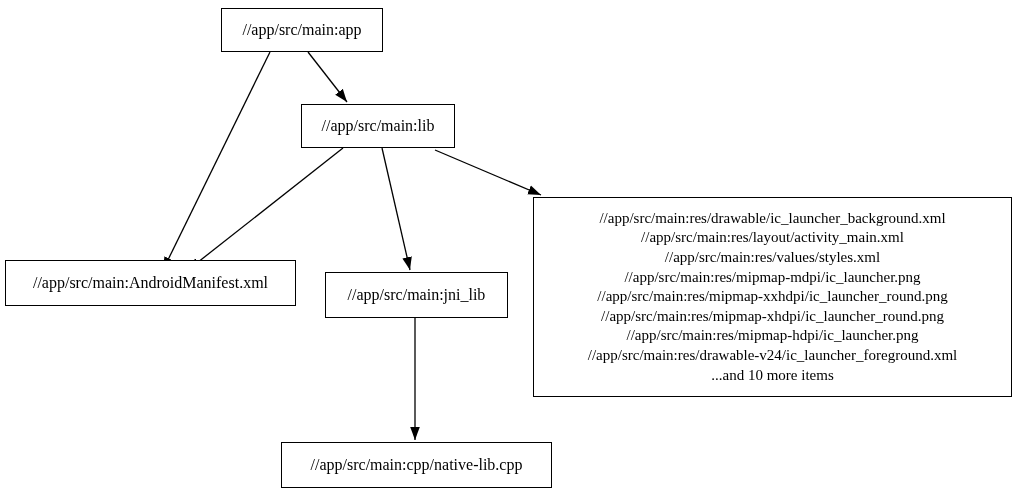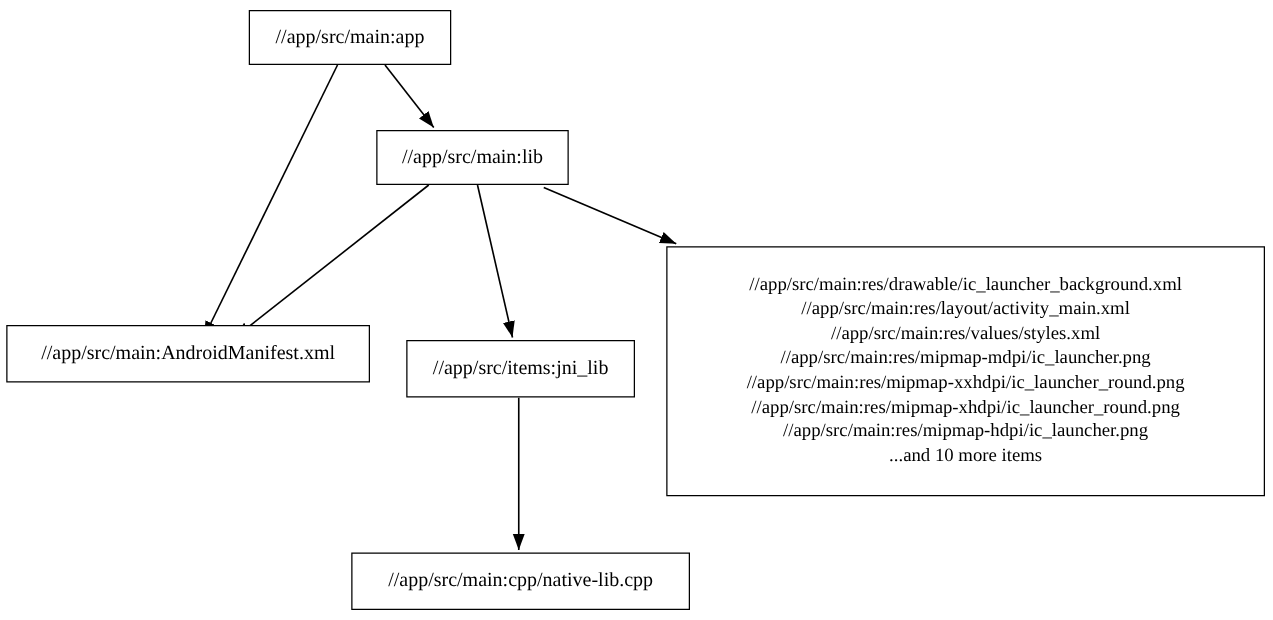--- a/index.html
+++ b/index.html
@@ -30,21 +30,21 @@
     background: #ffffff;
     border: 1px solid #000000;
     display: flex;
     align-items: center;
     justify-content: center;
     text-align: center;
     font-size: 16px;
     line-height: 1.15;
     white-space: nowrap;
   }
-  .node-app        { left: 199px; top: 8px;   width: 162px; height: 44px; }
+  .node-app        { left: 221px; top: 8px;   width: 162px; height: 44px; }
   .node-lib        { left: 301px; top: 104px; width: 154px; height: 44px; text-align: right; }
   .node-manifest   { left: 5px;   top: 260px; width: 291px; height: 46px; }
   .node-jni-lib    { left: 325px; top: 272px; width: 183px; height: 46px; }
   .node-native     { left: 281px; top: 442px; width: 271px; height: 46px; }
   .node-resources  {
     left: 533px; top: 197px; width: 479px; height: 200px;
     flex-direction: column;
     justify-content: center;
     font-size: 15px;
     line-height: 19.6px;
@@ -81,31 +81,32 @@
 
   <div class="node node-lib">
     <span>//app/src/main:lib</span>
   </div>
 
   <div class="node node-manifest">
     <span>//app/src/main:AndroidManifest.xml</span>
   </div>
 
   <div class="node node-jni-lib">
-    <span>//app/src/items:jni_lib</span>
+    <span>//app/src/main:jni_lib</span>
   </div>
 
   <div class="node node-resources">
     <span class="res-line">//app/src/main:res/drawable/ic_launcher_background.xml</span>
     <span class="res-line">//app/src/main:res/layout/activity_main.xml</span>
     <span class="res-line">//app/src/main:res/values/styles.xml</span>
     <span class="res-line">//app/src/main:res/mipmap-mdpi/ic_launcher.png</span>
     <span class="res-line">//app/src/main:res/mipmap-xxhdpi/ic_launcher_round.png</span>
     <span class="res-line">//app/src/main:res/mipmap-xhdpi/ic_launcher_round.png</span>
     <span class="res-line">//app/src/main:res/mipmap-hdpi/ic_launcher.png</span>
+    <span class="res-line">//app/src/main:res/drawable-v24/ic_launcher_foreground.xml</span>
     <span class="res-line">...and 10 more items</span>
   </div>
 
   <div class="node node-native">
     <span>//app/src/main:cpp/native-lib.cpp</span>
   </div>
 
 </div>
 
 </body></html>

